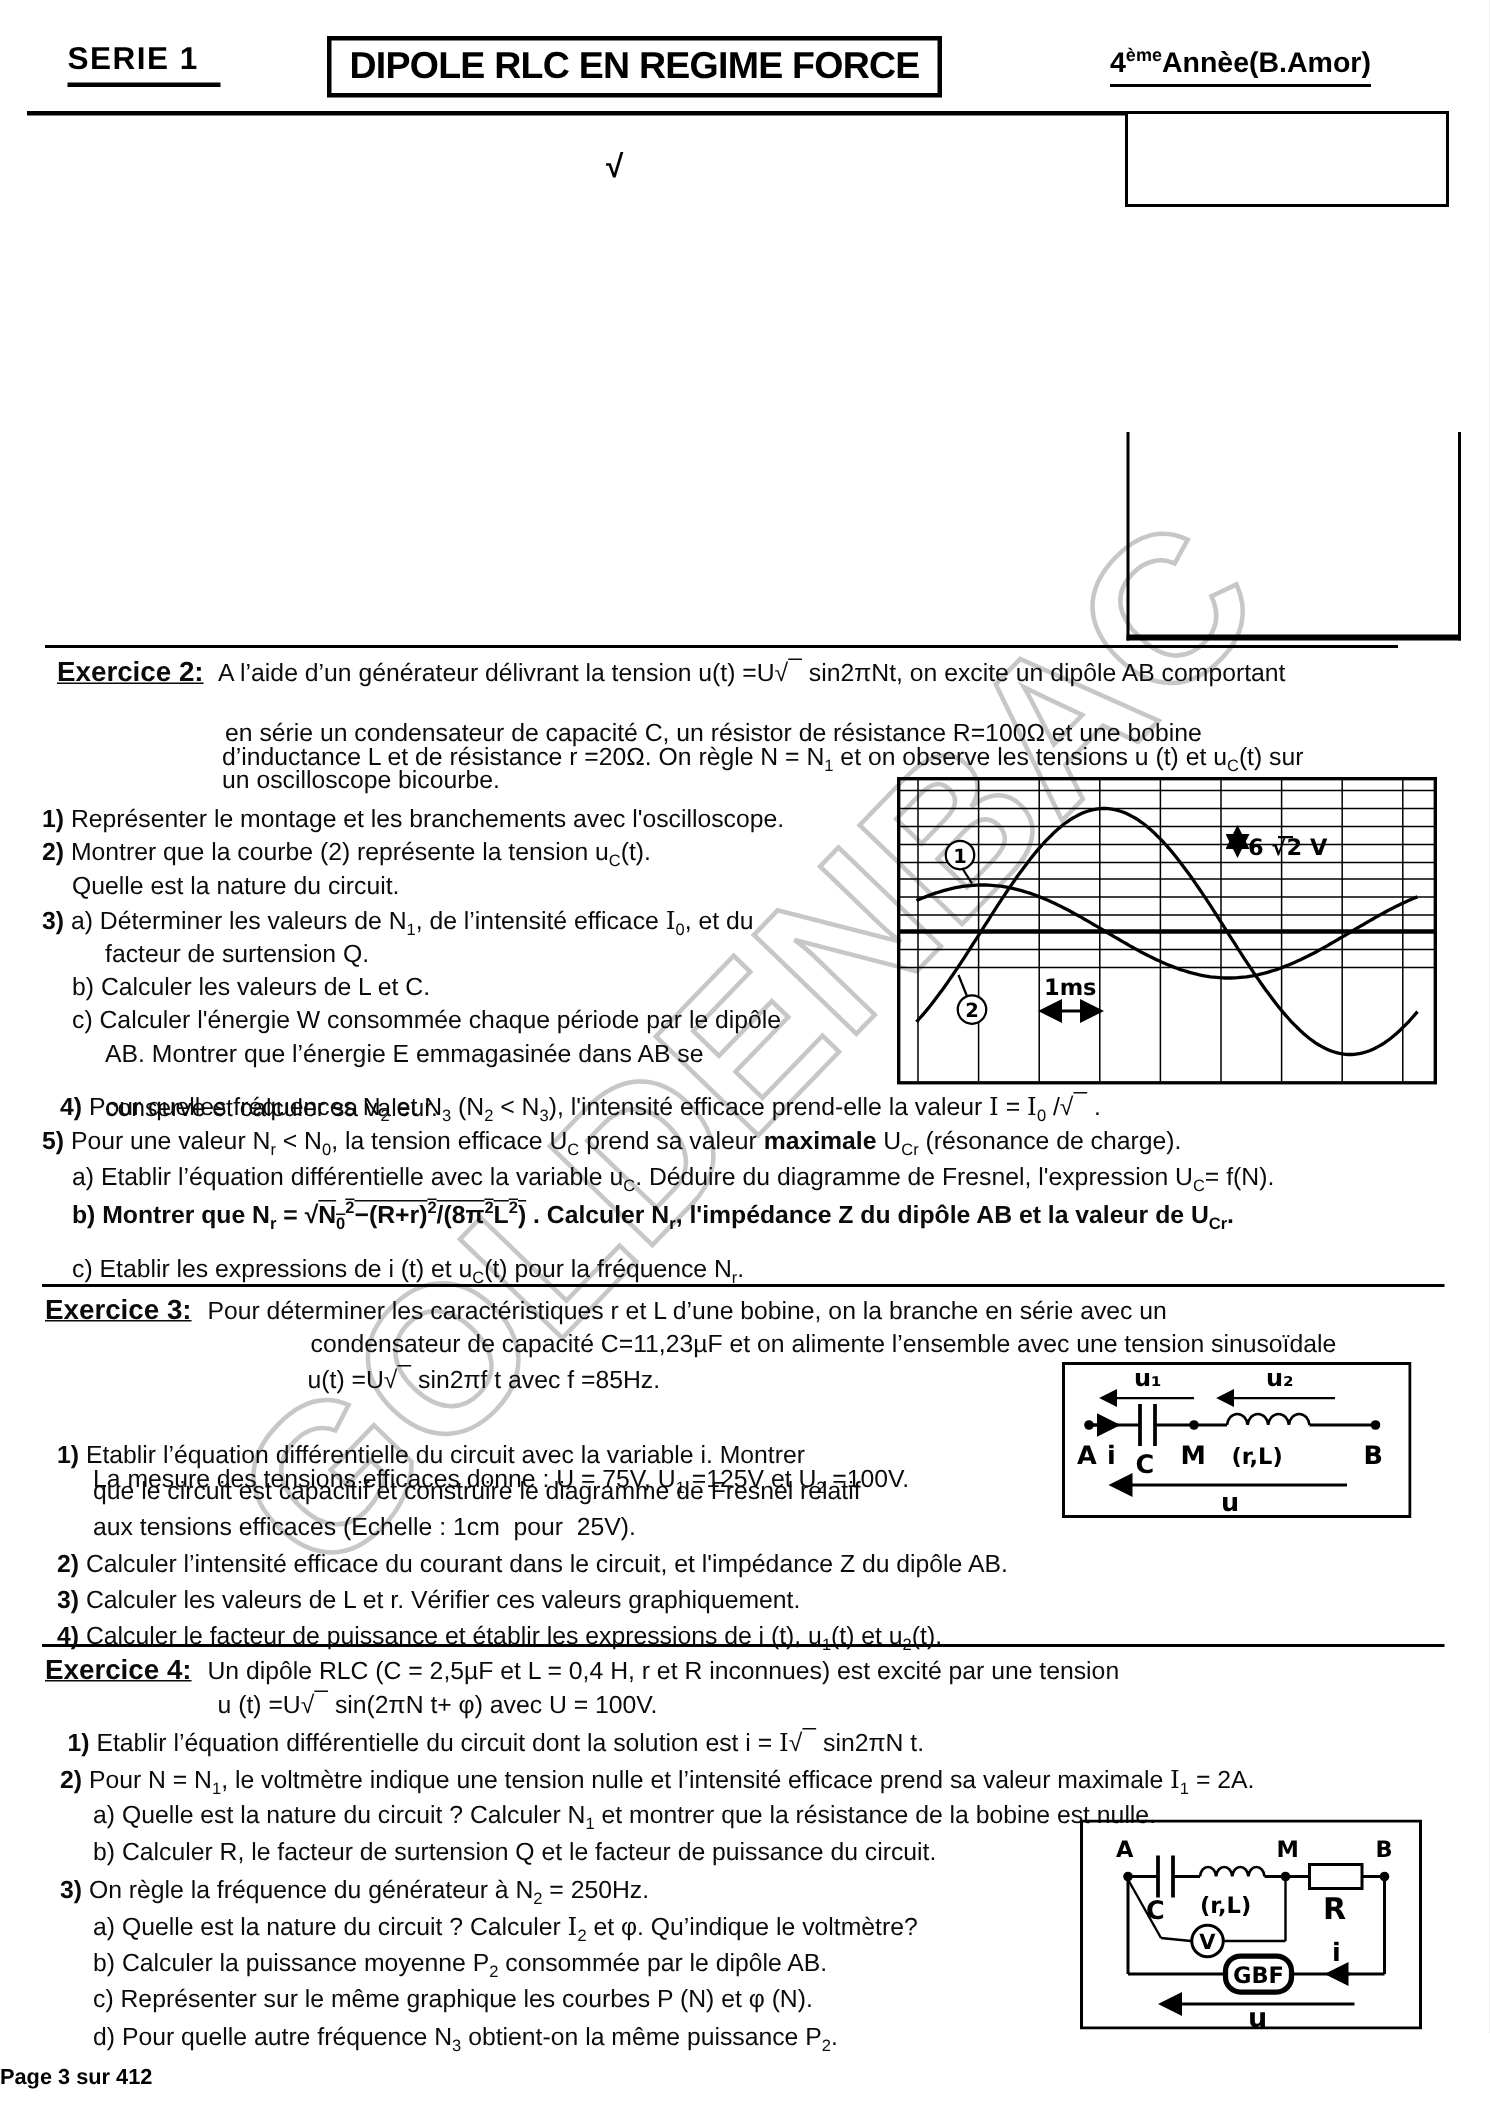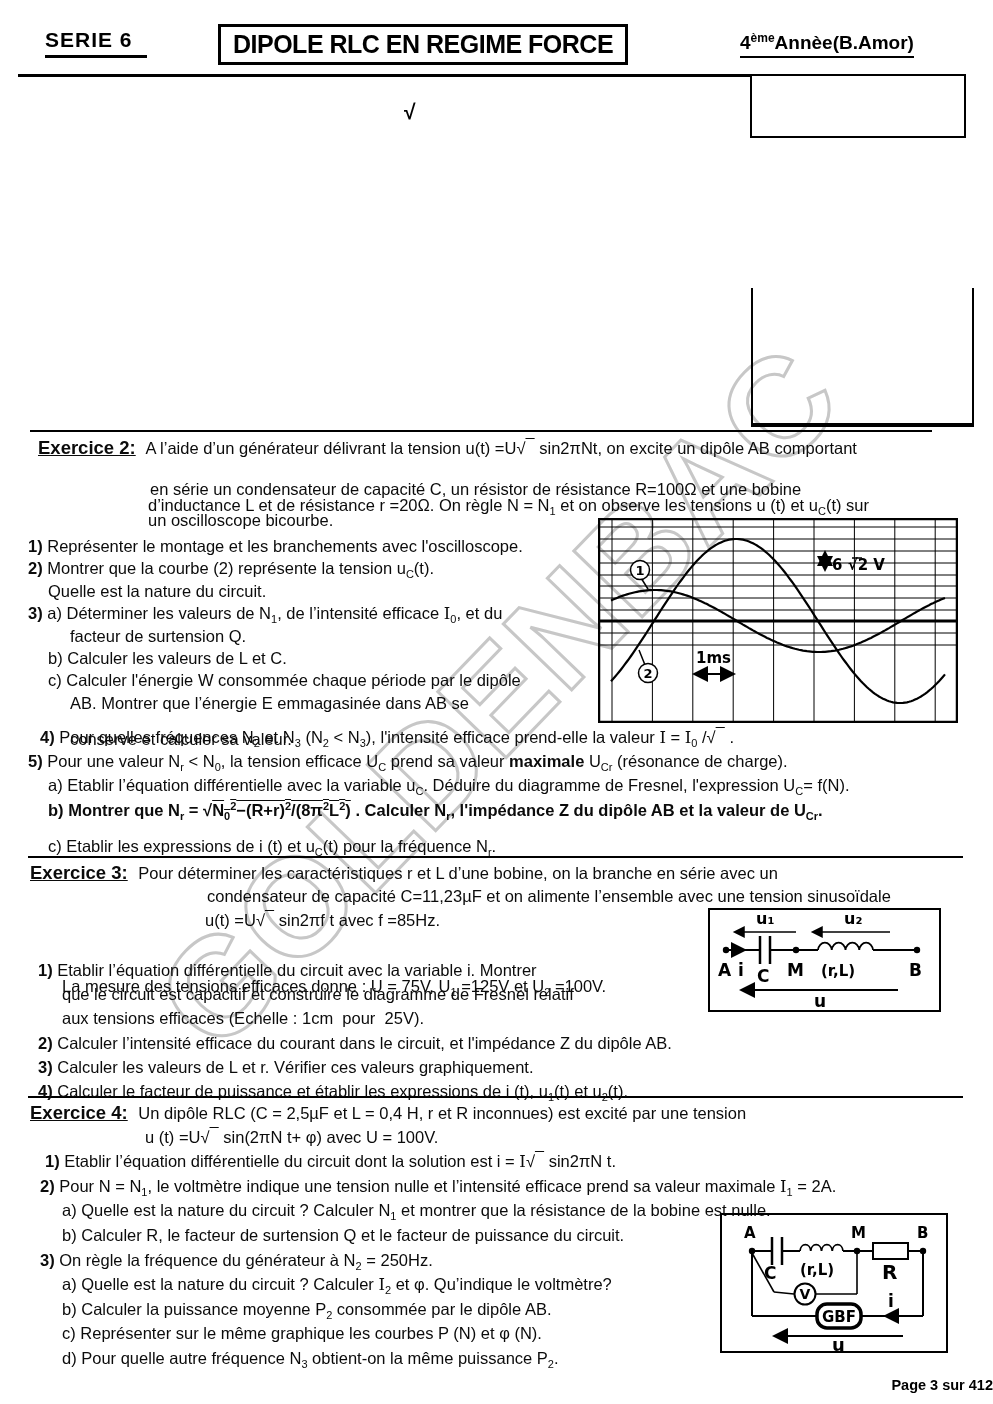--- a/index.html
+++ b/index.html
@@ -24,33 +24,33 @@
   .year{position:absolute;left:740px;top:32px;font-size:19px;font-weight:bold;
         border-bottom:2.5px solid #000;padding-bottom:2px}
   .year sup{font-size:12px;font-weight:bold}
   .hrule{position:absolute;background:#000}
   .emptybox1{position:absolute;left:750px;top:74px;width:212px;height:60px;border:2px solid #000;background:transparent}
   .emptybox2{position:absolute;left:751px;top:288px;width:219px;height:135px;
         border-left:2px solid #000;border-right:2px solid #000;border-bottom:4px solid #000;background:transparent}
   .stray{position:absolute;left:404px;top:100px;font-size:21px;font-weight:bold}
   .fig{position:absolute}
   .fig text{font-family:"DejaVu Sans","Liberation Sans",sans-serif;fill:#000}
-  .footer{position:absolute;left:0;top:1377px;width:993px;text-align:right;
+  .footer{position:absolute;left:0;top:1377px;width:993px;text-align:left;
         font-size:14.5px;font-weight:bold}
 </style>
 </head>
 <body>
 
 <div class="page">
 
   <div class="watermark">GOLDENBAC</div>
 
   <div class="content">
 
-    <div class="serie">SERIE 6</div>
+    <div class="serie">SERIE 1</div>
     <div class="titlebox">DIPOLE RLC EN REGIME FORCE</div>
     <div class="year"><span>4</span><sup>ème</sup><span>Annèe(B.Amor)</span></div>
 
     <div class="hrule" style="left:18px;top:74px;width:732px;height:2.5px"></div>
     <div class="emptybox1"></div>
     <div class="emptybox2"></div>
     <div class="stray">√</div>
 
     <div class="hrule" style="left:30px;top:430px;width:902px;height:1.5px"></div>
     <div class="hrule" style="left:28px;top:856px;width:935px;height:1.5px"></div>

